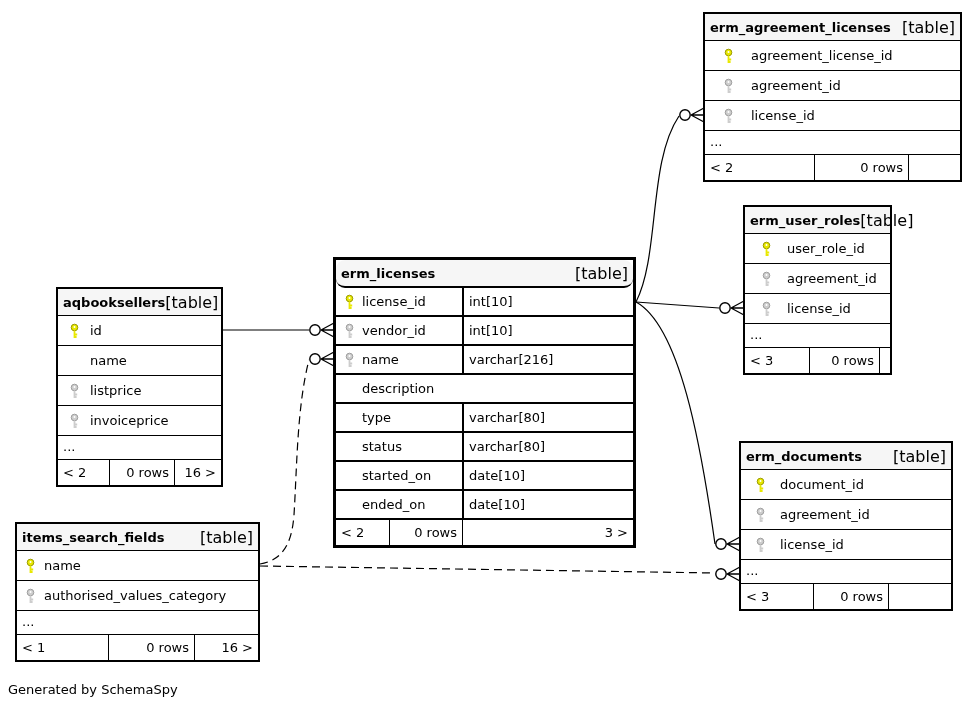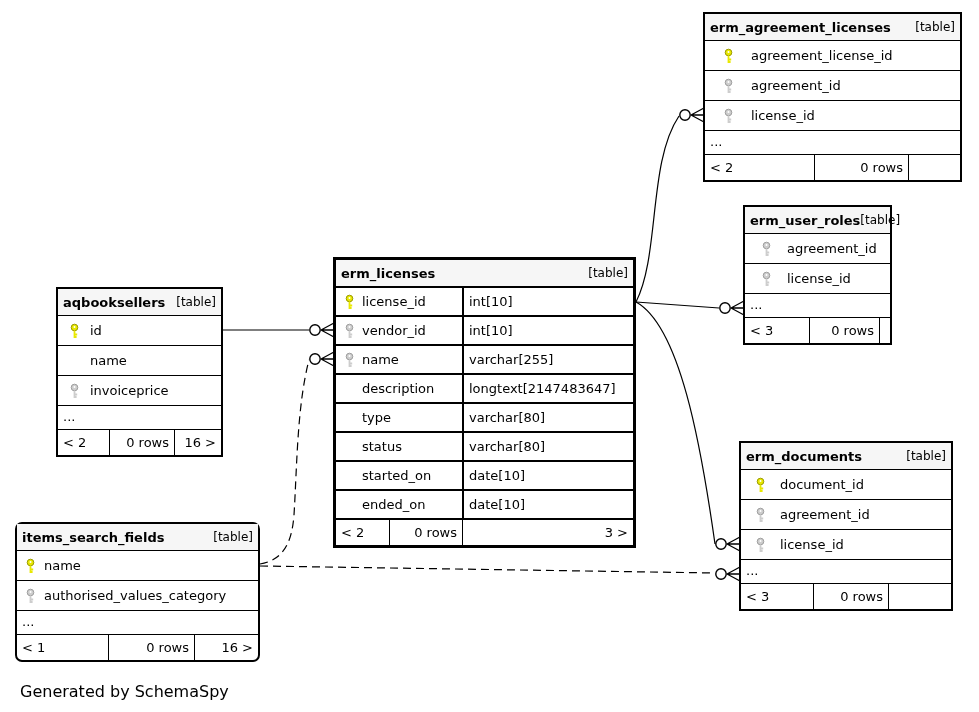--- a/index.html
+++ b/index.html
@@ -18,21 +18,21 @@
   
   .etable{
     position:absolute;z-index:2;background:#fff;
     border:2px solid #000;box-sizing:border-box;
   }
   .thead{
     display:flex;justify-content:space-between;align-items:center;
     height:26px;padding:0 5px;background:#f6f6f6;border-bottom:1px solid #000;
   }
   .tname{font-weight:bold;font-size:13px;white-space:nowrap;}
-  .ttag{font-size:12px;white-space:nowrap;}
+  .ttag{font-size:16px;white-space:nowrap;}
   .trow{display:flex;align-items:center;height:29px;}
   .trow + .trow{border-top:1px solid #000;}
   .key-slot{display:flex;justify-content:center;align-items:center;flex:0 0 auto;}
   .cname{white-space:nowrap;}
   .ctype{
     border-left:2px solid #000;align-self:stretch;flex:1;
     display:flex;align-items:center;padding-left:5px;white-space:nowrap;
   }
   .dots{height:22px;border-top:1px solid #000;padding:1px 5px 0;line-height:20px;}
   .tfoot{display:flex;border-top:1px solid #000;height:25px;}
@@ -48,45 +48,45 @@
   .key.pk .head{fill:var(--pk-fill);stroke:var(--pk-stroke);}
   .key.pk .stem{stroke:var(--pk-fill);}
   .key.fk .head{fill:var(--fk-fill);stroke:var(--fk-stroke);}
   .key.fk .stem{stroke:var(--fk-fill);}
 
   
   #t-eal {left:703px;top:12px;width:259px;}
   #t-eur {left:743px;top:205px;width:149px;}
   #t-lic {left:333px;top:257px;width:303px;border-width:3px;}
   #t-aq  {left:56px;top:287px;width:167px;}
-  #t-isf {left:15px;top:522px;width:245px;border-radius:7px;}
+  #t-isf {left:15px;top:522px;width:245px;}
   #t-edoc{left:739px;top:441px;width:214px;}
 
-  #t-lic .thead{border-bottom-width:2px;}
+  #t-lic .thead{border-bottom-width:2px;border-radius:9px;}
   #t-lic .trow{height:27px;}
   #t-lic .trow + .trow{border-top-width:2px;}
   #t-lic .tfoot{border-top-width:2px;}
 
   #t-eal  .key-slot{width:46px;}
   #t-eur  .key-slot{width:42px;}
   #t-lic  .key-slot{width:26px;}
   #t-aq   .key-slot{width:32px;}
   #t-isf  .key-slot{width:27px;}
   #t-edoc .key-slot{width:39px;}
 
   #t-lic .cname{width:100px;flex:none;}
 
   #t-eal  .f-left{width:110px;} #t-eal  .f-mid{width:94px;}
   #t-eur  .f-left{width:69px;}  #t-eur  .f-mid{width:75px;}
   #t-lic  .f-left{width:54px;}  #t-lic  .f-mid{width:73px;}
   #t-aq   .f-left{width:52px;}  #t-aq   .f-mid{width:65px;}
   #t-isf  .f-left{width:92px;}  #t-isf  .f-mid{width:86px;}
   #t-edoc .f-left{width:73px;}  #t-edoc .f-mid{width:75px;}
 
-  #note{position:absolute;left:20px;top:682px;font-size:16px;z-index:2;}
+  #note{position:absolute;left:8px;top:682px;font-size:13px;z-index:2;}
 </style>
 </head>
 <body>
 
 <svg id="rels" width="979" height="712">
 
   <g>
     <path class="rel" d="M223,330 L309,330"></path>
     <circle class="dot" cx="315" cy="330" r="5.2"></circle>
     <path class="crow" d="M334,323 L321,330 M334,330 L321,330 M334,337 L321,330"></path>
@@ -166,20 +166,30 @@
   </div>
 </div>
 
 <div class="etable" id="t-eur">
   <div class="thead">
     <span class="tname">erm_user_roles</span>
     <span class="ttag">[table]</span>
   </div>
   <div class="trow">
     <span class="key-slot">
+        <svg class="key pk" width="11" height="16" viewBox="0 0 11 16">
+          <circle class="head" cx="5.5" cy="4.5" r="3.3"></circle>
+          <circle class="hole" cx="5.5" cy="4" r="1"></circle>
+          <path class="stem" d="M5.5 7.8 L5.5 15 M5.5 11.5 L8.2 11.5 M5.5 14 L7.6 14"></path>
+        </svg>
+      </span>
+    <span class="cname">user_role_id</span>
+  </div>
+  <div class="trow">
+    <span class="key-slot">
         <svg class="key fk" width="11" height="16" viewBox="0 0 11 16">
           <circle class="head" cx="5.5" cy="4.5" r="3.3"></circle>
           <circle class="hole" cx="5.5" cy="4" r="1"></circle>
           <path class="stem" d="M5.5 7.8 L5.5 15 M5.5 11.5 L8.2 11.5 M5.5 14 L7.6 14"></path>
         </svg>
       </span>
     <span class="cname">agreement_id</span>
   </div>
   <div class="trow">
     <span class="key-slot">
@@ -228,26 +238,25 @@
   </div>
   <div class="trow">
     <span class="key-slot">
         <svg class="key fk" width="11" height="16" viewBox="0 0 11 16">
           <circle class="head" cx="5.5" cy="4.5" r="3.3"></circle>
           <circle class="hole" cx="5.5" cy="4" r="1"></circle>
           <path class="stem" d="M5.5 7.8 L5.5 15 M5.5 11.5 L8.2 11.5 M5.5 14 L7.6 14"></path>
         </svg>
       </span>
     <span class="cname">name</span>
-    <span class="ctype">varchar[255]</span>
+    <span class="ctype">varchar[216]</span>
   </div>
   <div class="trow">
     <span class="key-slot"></span>
     <span class="cname">description</span>
-    <span class="ctype">longtext[2147483647]</span>
   </div>
   <div class="trow">
     <span class="key-slot"></span>
     <span class="cname">type</span>
     <span class="ctype">varchar[80]</span>
   </div>
   <div class="trow">
     <span class="key-slot"></span>
     <span class="cname">status</span>
     <span class="ctype">varchar[80]</span>
@@ -289,20 +298,30 @@
     <span class="cname">name</span>
   </div>
   <div class="trow">
     <span class="key-slot">
         <svg class="key fk" width="11" height="16" viewBox="0 0 11 16">
           <circle class="head" cx="5.5" cy="4.5" r="3.3"></circle>
           <circle class="hole" cx="5.5" cy="4" r="1"></circle>
           <path class="stem" d="M5.5 7.8 L5.5 15 M5.5 11.5 L8.2 11.5 M5.5 14 L7.6 14"></path>
         </svg>
       </span>
+    <span class="cname">listprice</span>
+  </div>
+  <div class="trow">
+    <span class="key-slot">
+        <svg class="key fk" width="11" height="16" viewBox="0 0 11 16">
+          <circle class="head" cx="5.5" cy="4.5" r="3.3"></circle>
+          <circle class="hole" cx="5.5" cy="4" r="1"></circle>
+          <path class="stem" d="M5.5 7.8 L5.5 15 M5.5 11.5 L8.2 11.5 M5.5 14 L7.6 14"></path>
+        </svg>
+      </span>
     <span class="cname">invoiceprice</span>
   </div>
   <div class="dots">...</div>
   <div class="tfoot">
     <span class="fcell f-left">&lt; 2</span>
     <span class="fcell f-mid">0 rows</span>
     <span class="fcell f-right">16 &gt;</span>
   </div>
 </div>
 

